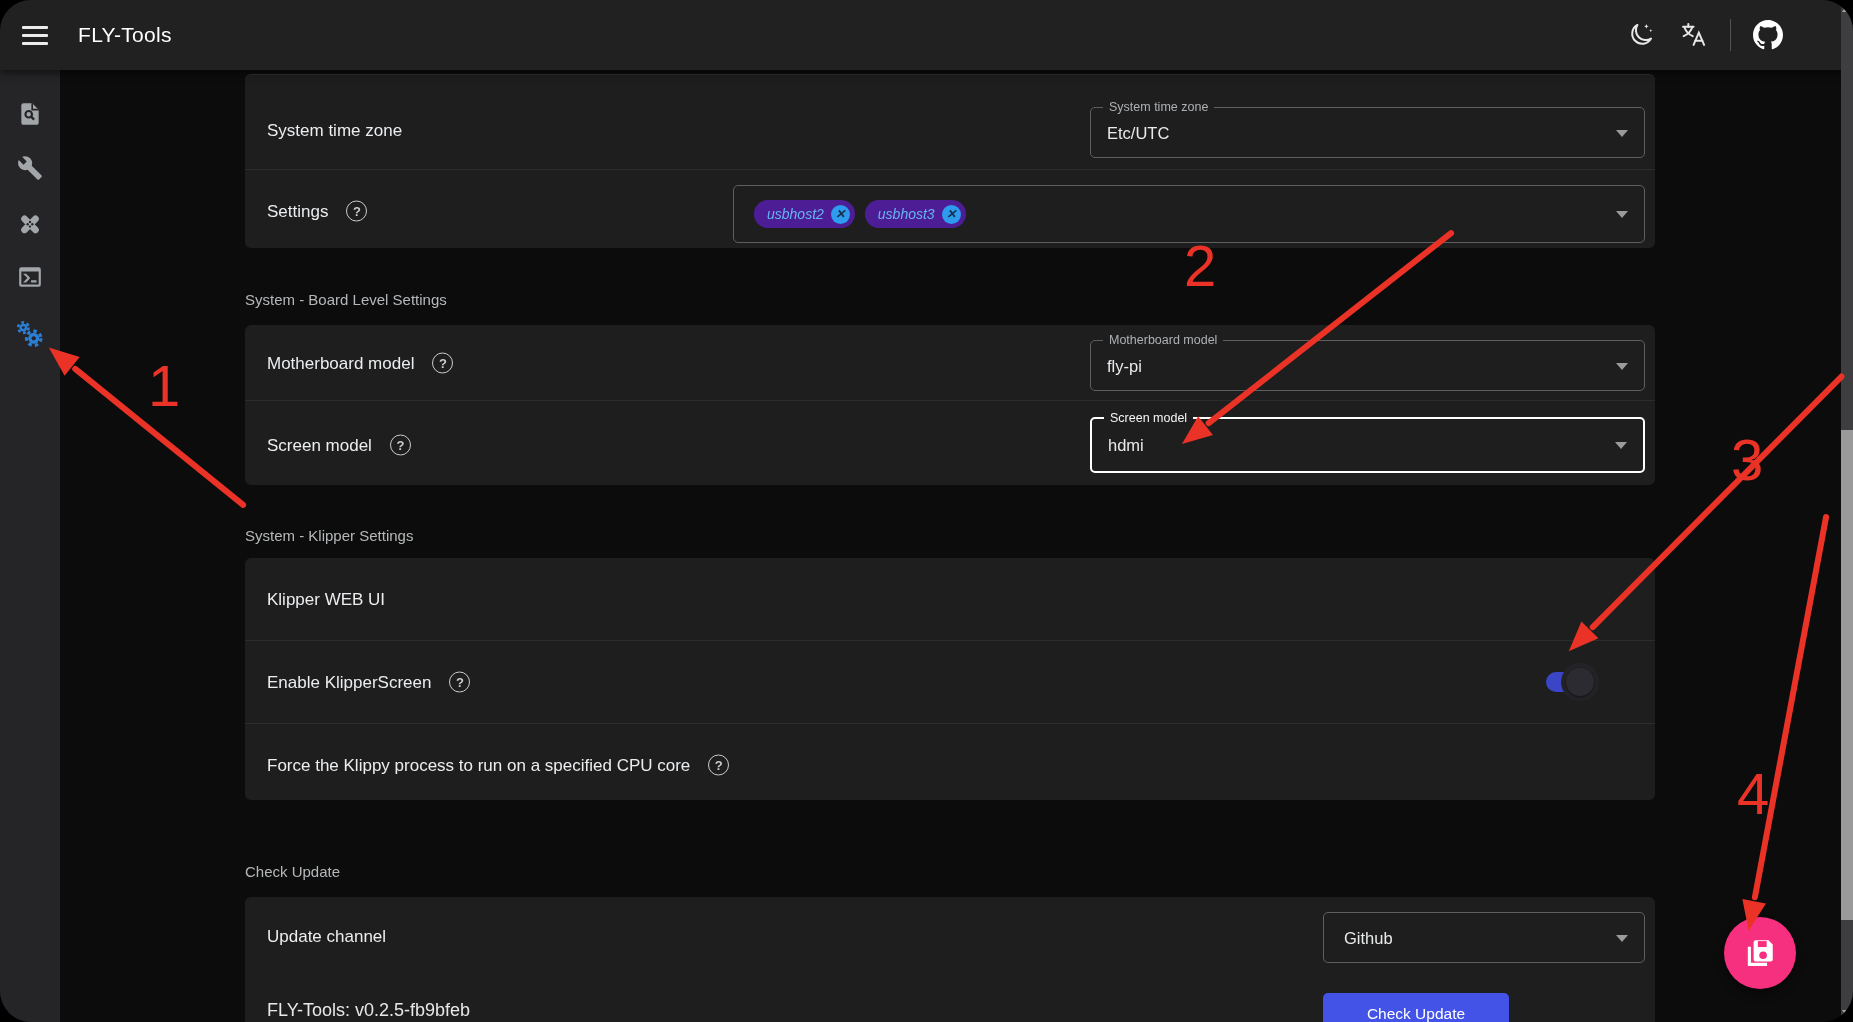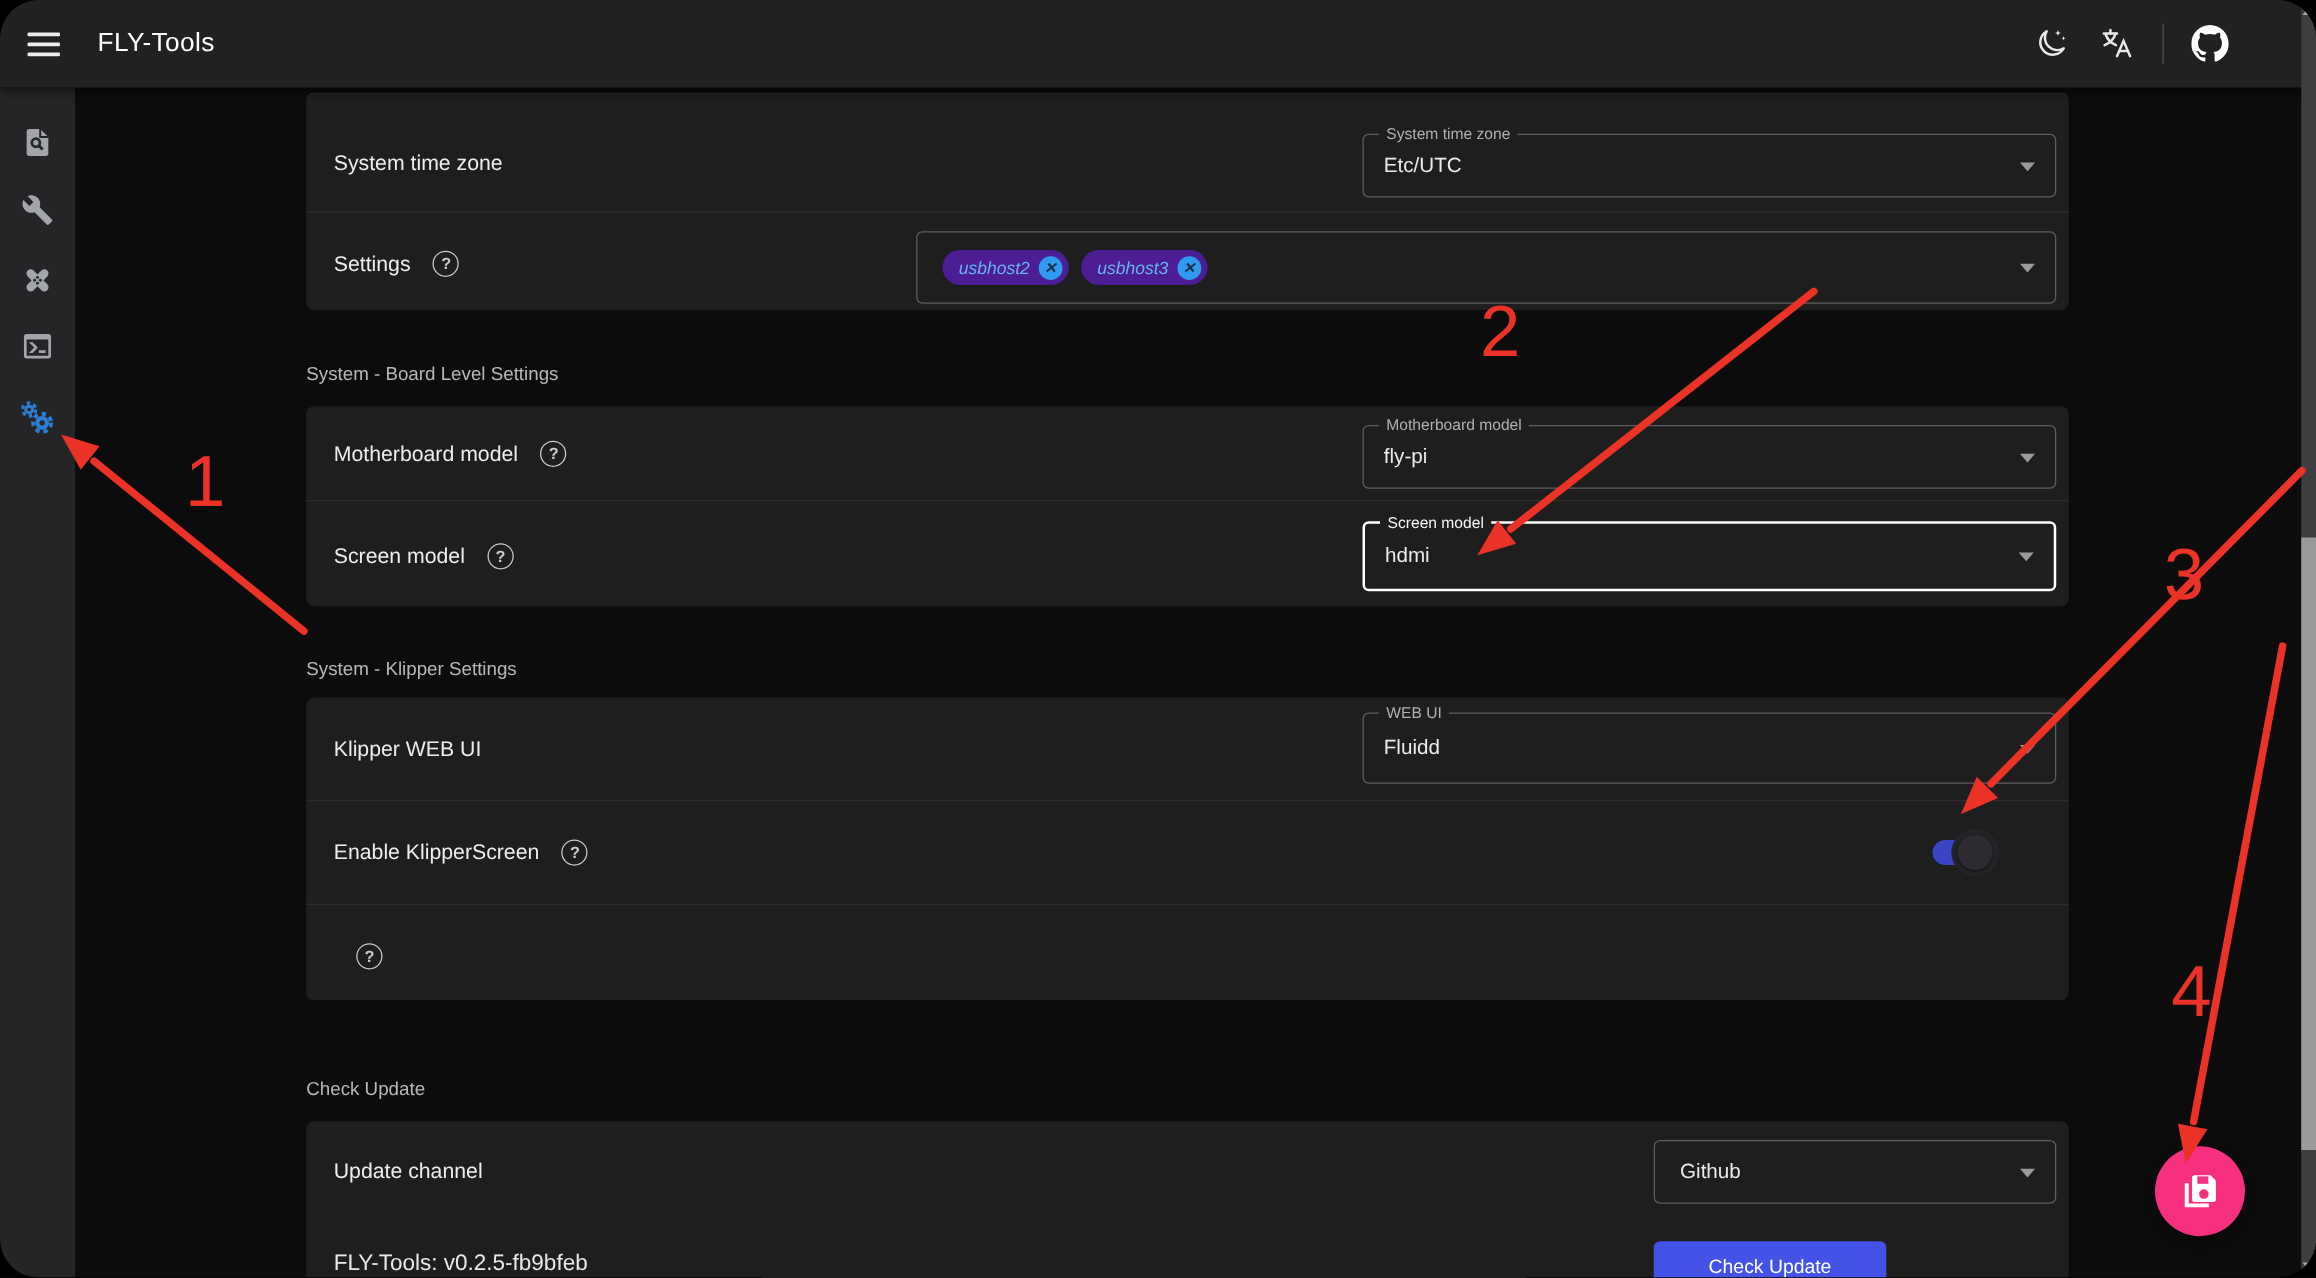--- a/index.html
+++ b/index.html
@@ -229,37 +229,33 @@
       <span class="value">hdmi</span>
       <span class="caret"></span>
     </div>
   </div>
 
   <div class="section-header" style="top:527px">System - Klipper Settings</div>
   <div class="card card-c">
     <div class="row-label" style="top:42px">
       <span>Klipper WEB UI</span>
     </div>
-    <div class="select" style="left:845px; top:12px; width:555px; height:57px">
-      <span class="flabel">WEB UI</span>
-      <span class="value">Fluidd</span>
-      <span class="caret"></span>
-    </div>
     <div class="divider" style="top:82px"></div>
     <div class="row-label" style="top:124px">
       <span>Enable KlipperScreen</span>
       <span class="help">?</span>
     </div>
     <div class="switch" style="left:1299px; top:104px">
       <div class="track"></div>
       <div class="halo"></div>
       <div class="thumb"></div>
     </div>
     <div class="divider" style="top:165px"></div>
     <div class="row-label" style="top:207px">
+      <span>Force the Klippy process to run on a specified CPU core</span>
       <span class="help">?</span>
     </div>
   </div>
 
   <div class="section-header" style="top:863px">Check Update</div>
   <div class="card card-d">
     <div class="row-label" style="top:40px">
       <span>Update channel</span>
     </div>
     <div class="select" style="left:1078px; top:15px; width:322px; height:51px">

